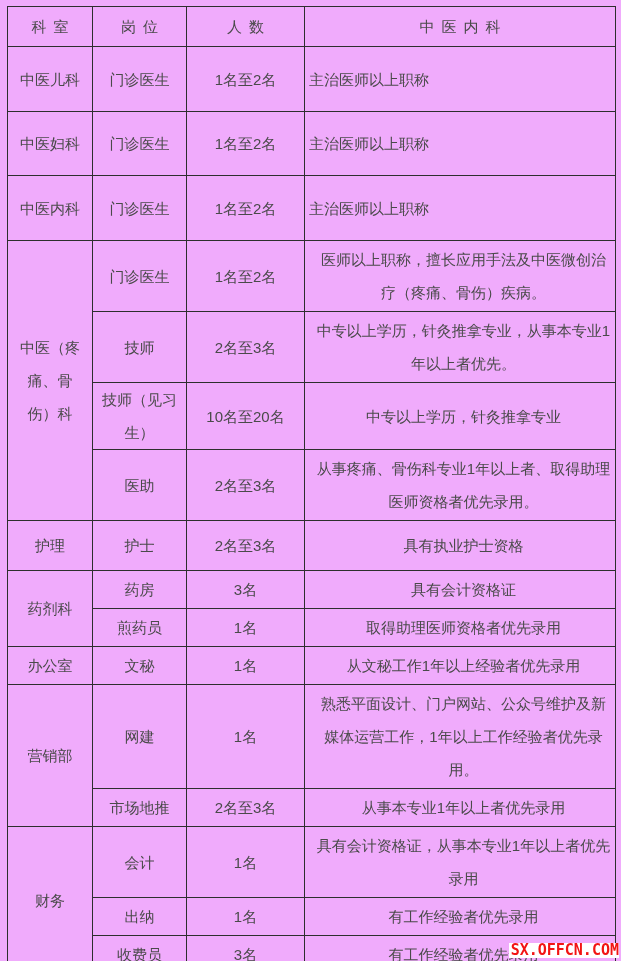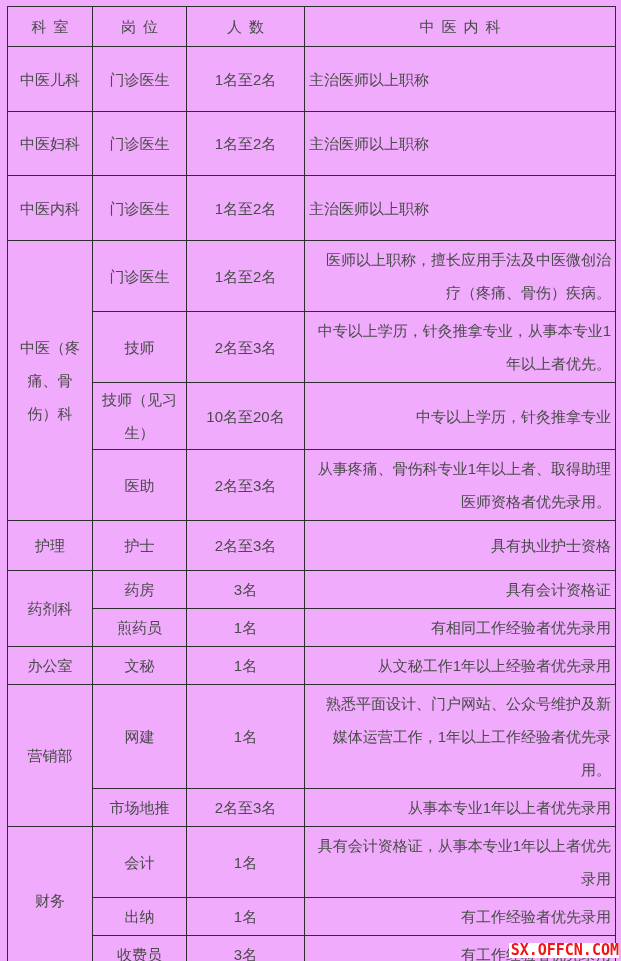--- a/index.html
+++ b/index.html
@@ -36,21 +36,21 @@
     word-break: normal;
     line-break: strict;
   }
   .recruit th {
     letter-spacing: 7px;
     text-indent: 7px; 
     line-height: 1.3;
   }
   td.dept { padding: 0 5px; }
   td.cond {
-    text-align: right;
+    text-align: center;
     padding: 2px 4px 2px 11px;
   }
   td.cond.center { text-align: left; padding: 2px 4px; }
   
   tr.h40 { height: 40px; }
   tr.h65 { height: 65px; }
   tr.h64 { height: 64px; }
   tr.h66 { height: 66px; }
   tr.h63 { height: 63px; }
   tr.h62 { height: 62px; }
@@ -144,21 +144,21 @@
 
     <tr class="h33">
       <td class="dept" rowspan="2">药剂科</td>
       <td>药房</td>
       <td>3名</td>
       <td class="cond">具有会计资格证</td>
     </tr>
     <tr class="h33">
       <td>煎药员</td>
       <td>1名</td>
-      <td class="cond">有相同工作经验者优先录用</td>
+      <td class="cond">取得助理医师资格者优先录用</td>
     </tr>
 
     <tr class="h32">
       <td class="dept">办公室</td>
       <td>文秘</td>
       <td>1名</td>
       <td class="cond">从文秘工作1年以上经验者优先录用</td>
     </tr>
 
     <tr class="h62">

